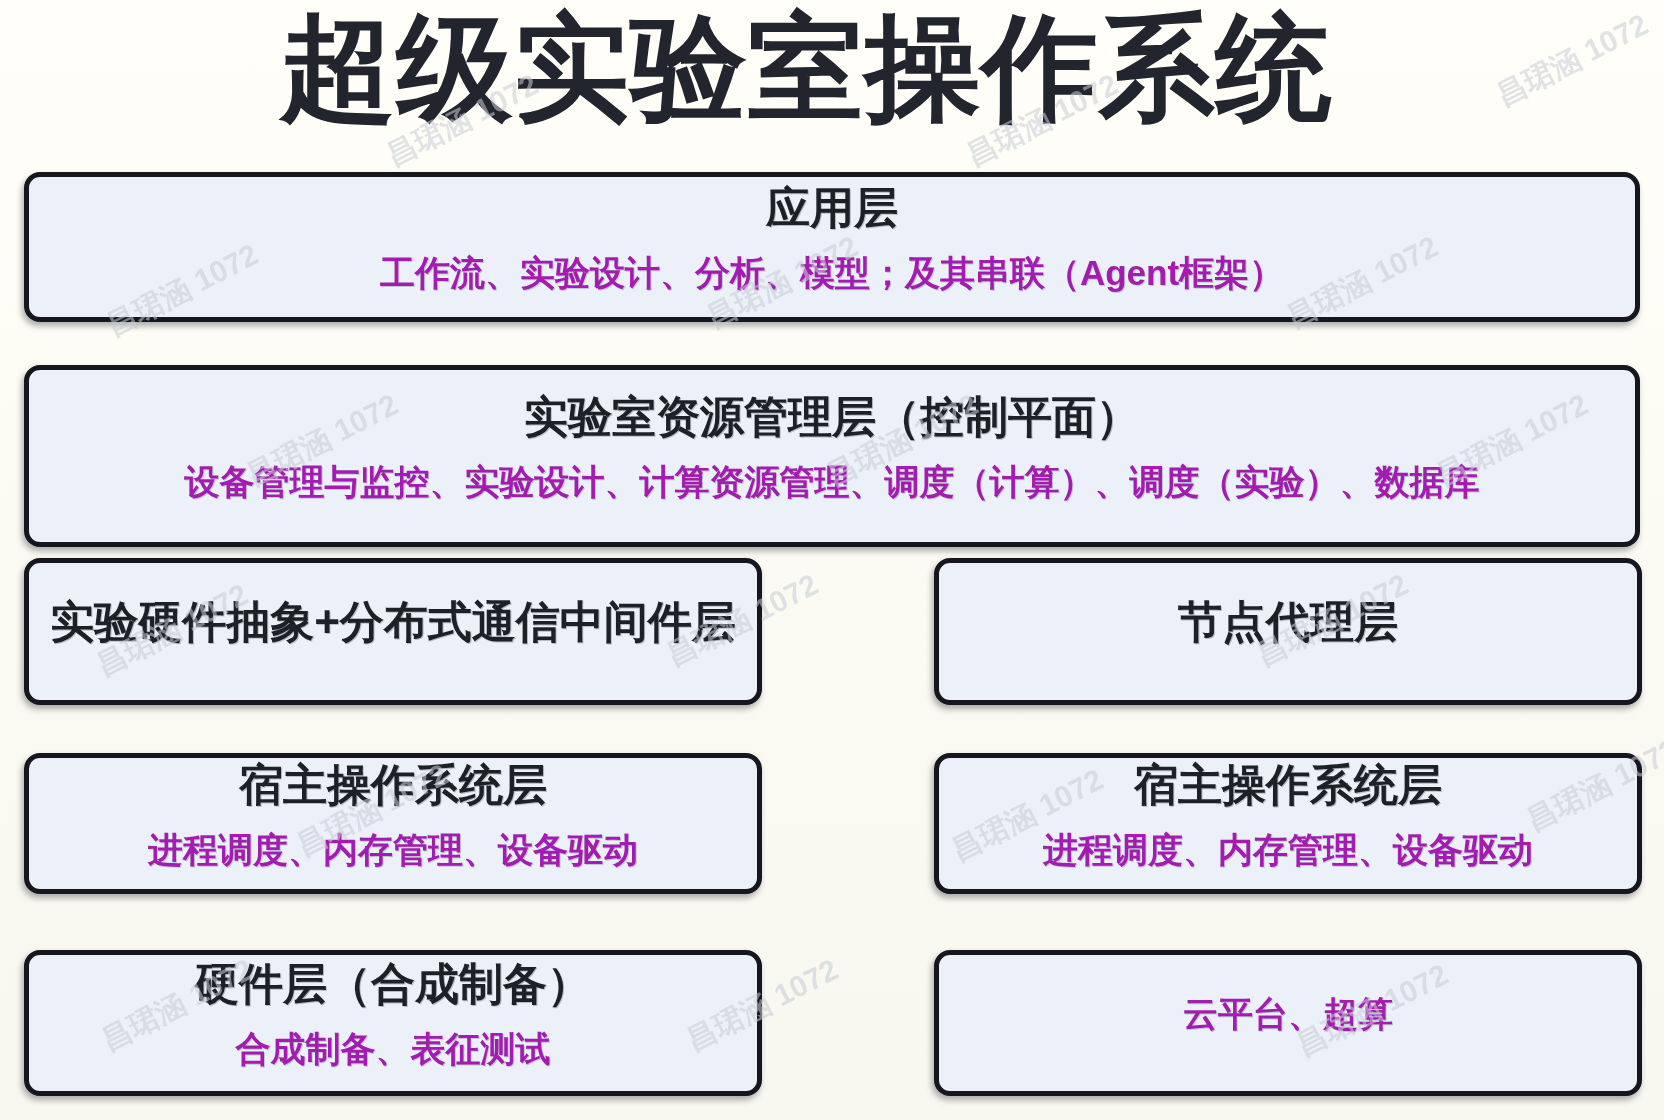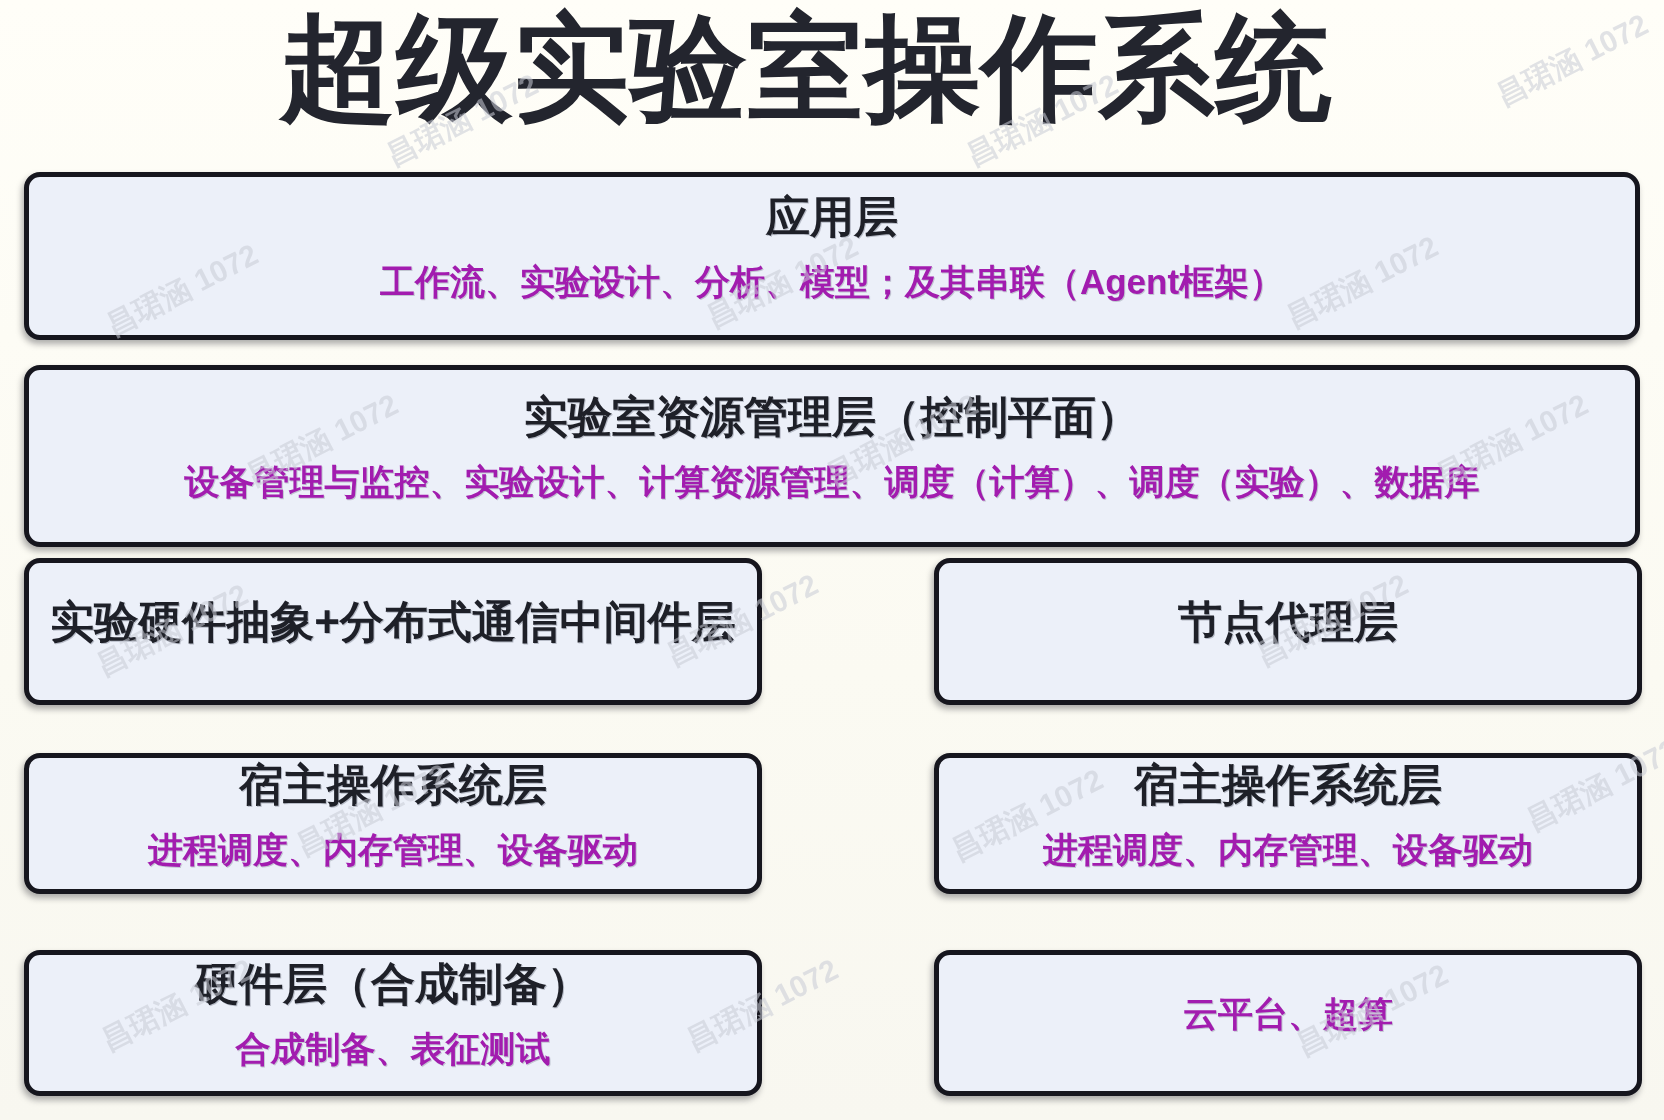--- a/index.html
+++ b/index.html
@@ -57,21 +57,21 @@
     font-weight: 700;
     color: #a21caf;
     text-align: right;
     white-space: nowrap;
     text-shadow: 1px 1px 0 rgba(130,134,150,0.4);
   }
   
   .box.full  { left: 24px;  width: 1616px; }
   .box.col-l { left: 24px;  width: 738px;  }
   .box.col-r { left: 934px; width: 708px;  }
-  #box-application  { top: 172px; height: 168px; }
+  #box-application  { top: 172px; height: 150px; }
   #box-resource     { top: 365px; height: 182px; }
   #box-hal          { top: 558px; height: 147px; }
   #box-node-agent   { top: 558px; height: 147px; }
   #box-hostos-left  { top: 753px; height: 141px; }
   #box-hostos-right { top: 753px; height: 141px; }
   #box-hw-lab       { top: 950px; height: 146px; }
   #box-hw-cluster   { top: 950px; height: 146px; }
   .wm {
     position: absolute;
     font-size: 30px;

